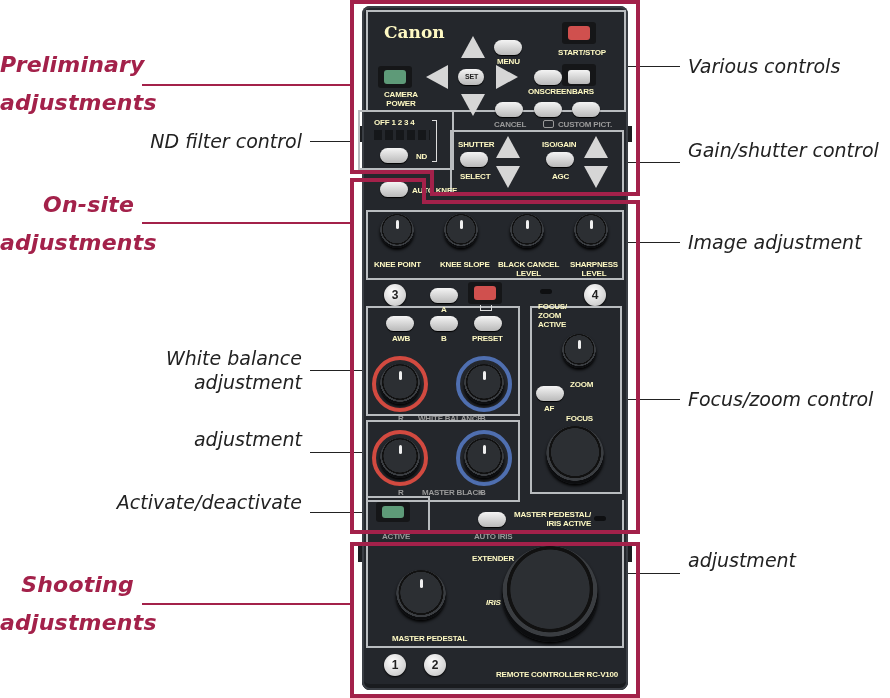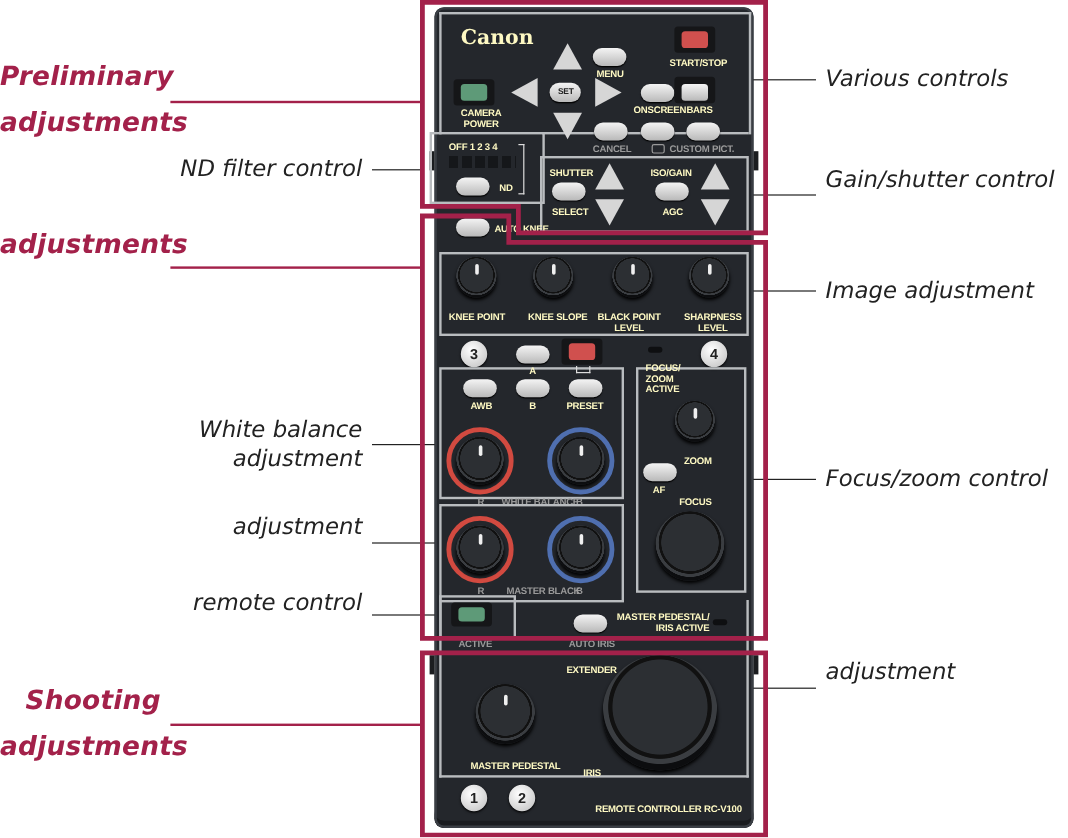--- a/index.html
+++ b/index.html
@@ -30,20 +30,21 @@
 </head>
 <body>
 
 <div class="cat" style="left:0;top:46px;width:134px;">
   <div>Preliminary</div>
   <div>adjustments</div>
 </div>
 <div class="hline" style="left:142px;top:84px;width:208px;"></div>
 
 <div class="cat" style="left:0;top:186px;width:134px;">
+  <div>On-site</div>
   <div>adjustments</div>
 </div>
 <div class="hline" style="left:142px;top:222px;width:208px;"></div>
 
 <div class="cat" style="left:0;top:566px;width:134px;">
   <div>Shooting</div>
   <div>adjustments</div>
 </div>
 <div class="hline" style="left:142px;top:603px;width:208px;"></div>
 
@@ -55,21 +56,21 @@
   <div>adjustment</div>
 </div>
 <div class="kline" style="left:310px;top:370px;width:60px;"></div>
 
 <div class="lbl r" style="left:100px;top:427px;width:202px;">
   <div>adjustment</div>
 </div>
 <div class="kline" style="left:310px;top:452px;width:60px;"></div>
 
 <div class="lbl r" style="left:60px;top:490px;width:242px;">
-  <div>remote control</div>
+  <div>Activate/deactivate</div>
 </div>
 <div class="kline" style="left:310px;top:512px;width:60px;"></div>
 
 <div class="kline" style="left:622px;top:66px;width:58px;"></div>
 <div class="lbl" style="left:688px;top:54px;">Various controls</div>
 
 <div class="kline" style="left:622px;top:162px;width:58px;"></div>
 <div class="lbl" style="left:688px;top:138px;">Gain/shutter control</div>
 
 <div class="kline" style="left:622px;top:242px;width:58px;"></div>
@@ -161,21 +162,21 @@
     </div>
   <div class="knob" style="left:148px;top:208px;width:34px;height:34px;">
       <div class="ind"></div>
     </div>
   <div class="knob" style="left:212px;top:208px;width:34px;height:34px;">
       <div class="ind"></div>
     </div>
   <div class="txt" style="left:12px;top:254px;">KNEE POINT</div>
   <div class="txt" style="left:78px;top:254px;">KNEE SLOPE</div>
   <div class="txt" style="left:136px;top:254px;text-align:center;line-height:9px;">
-    <div>BLACK POINT</div>
+    <div>BLACK CANCEL</div>
     <div>LEVEL</div>
   </div>
   <div class="txt" style="left:208px;top:254px;text-align:center;line-height:9px;">
     <div>SHARPNESS</div>
     <div>LEVEL</div>
   </div>
 
   <div class="numbtn" style="left:22px;top:278px;">3</div>
   <div class="numbtn" style="left:222px;top:278px;">4</div>
 
@@ -245,21 +246,21 @@
     <div>MASTER PEDESTAL/</div>
     <div>IRIS ACTIVE</div>
   </div>
   <div class="sq" style="left:232px;top:510px;width:12px;height:5px;background:#0e0f11;border-radius:3px;"></div>
   <div class="txt" style="left:110px;top:548px;">EXTENDER</div>
   <div class="knob" style="left:34px;top:564px;width:50px;height:50px;">
       <div class="ind"></div>
     </div>
   <div class="knob" style="left:140px;top:540px;width:96px;height:96px;"></div>
   <div class="txt" style="left:30px;top:628px;">MASTER PEDESTAL</div>
-  <div class="txt" style="left:124px;top:634px;">IRIS</div>
+  <div class="txt" style="left:124px;top:592px;font-style:italic;">IRIS</div>
 
   <div class="numbtn" style="left:22px;top:648px;">1</div>
   <div class="numbtn" style="left:62px;top:648px;">2</div>
   <div class="txt" style="left:134px;top:664px;">REMOTE CONTROLLER RC-V100</div>
 </div>
 
 <svg class="abs" style="left:0;top:0;" width="890" height="698">
   <path d="M352,2 L638,2 L638,194 L432,194 L432,172 L352,172 Z" fill="none" stroke="#a3214a" stroke-width="4"></path>
   <path d="M352,180 L424,180 L424,202 L638,202 L638,532 L352,532 Z" fill="none" stroke="#a3214a" stroke-width="4"></path>
   <path d="M352,544 L638,544 L638,696 L352,696 Z" fill="none" stroke="#a3214a" stroke-width="4"></path>

